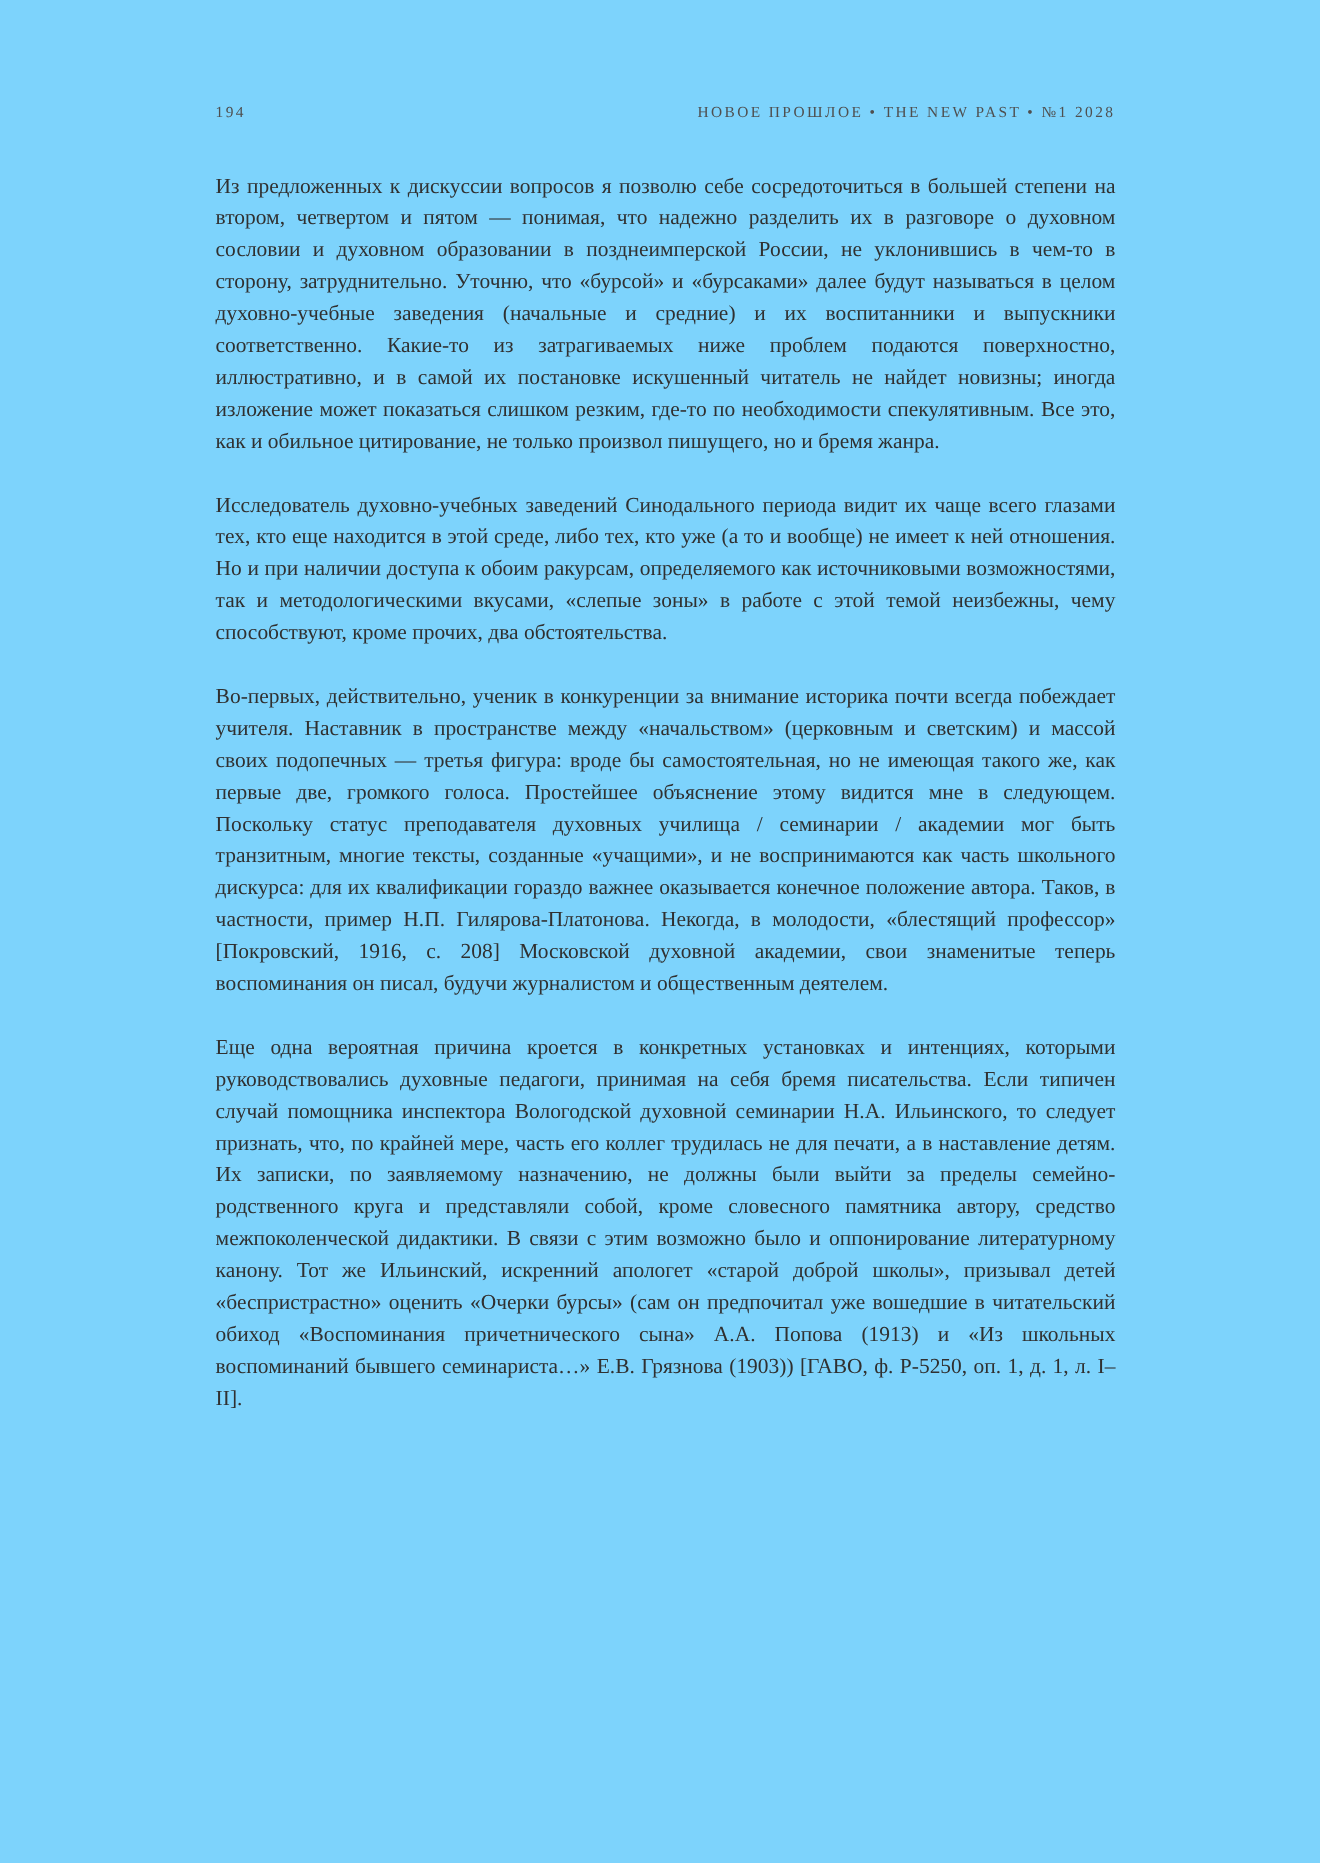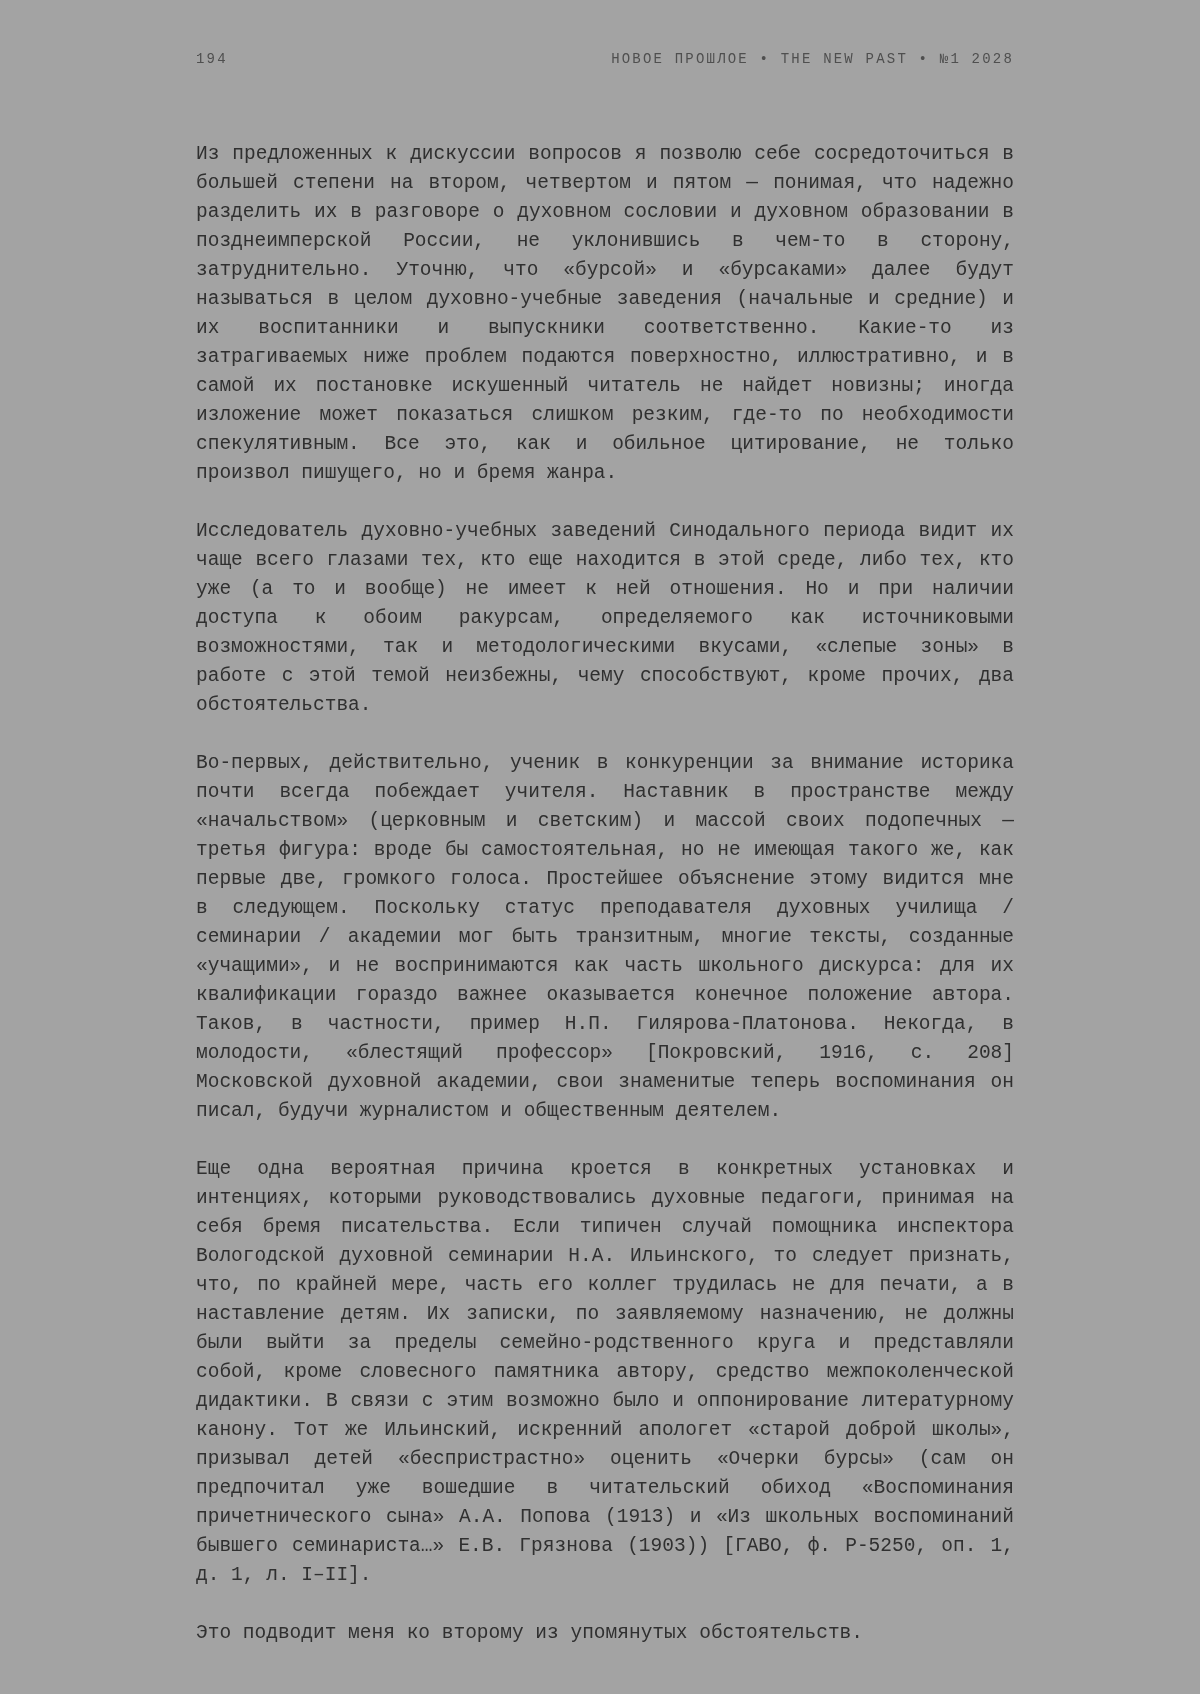--- a/index.html
+++ b/index.html
@@ -5,45 +5,45 @@
   html, body {
     margin: 0;
     padding: 0;
     background: #ffffff;
   }
   .page {
     position: relative;
     width: 1200px;
     height: 1694px;
     margin: 0 auto;
-    background: #a3a3a3;
+    background: #7dd3fc;
     box-sizing: border-box;
-    padding: 51px 186px 0 196px;
-    font-family: Liberation Mono, monospace;
+    padding: 95px 186px 0 196px;
+    font-family: Liberation Serif, serif;
     overflow: hidden;
   }
   .page-header {
     display: flex;
     justify-content: space-between;
     align-items: baseline;
     width: 818px;
     color: #4f4f4f;
     font-size: 14px;
     font-weight: 500;
     letter-spacing: 2.2px;
   }
   .page-number {
     color: #4f4f4f;
   }
   .running-title {
     text-align: right;
     white-space: nowrap;
   }
   .article-body {
-    margin-top: 73px;
+    margin-top: 44px;
     width: 818px;
     color: #303030;
     font-size: 19.5px;
     line-height: 29px;
     text-align: justify;
   }
   .article-body p.para {
     margin: 0 0 29px 0;
   }
   .article-body p.para:last-child {
@@ -57,15 +57,14 @@
   <div class="page-header">
     <span class="page-number">194</span>
     <span class="running-title">НОВОЕ ПРОШЛОЕ • THE NEW PAST • №1 2028</span>
   </div>
 
   <div class="article-body">
       <p class="para">Из предложенных к дискуссии вопросов я позволю себе сосредоточиться в большей степени на втором, четвертом и пятом — понимая, что надежно разделить их в разговоре о духовном сословии и духовном образовании в позднеимперской России, не уклонившись в чем-то в сторону, затруднительно. Уточню, что «бурсой» и «бурсаками» далее будут называться в целом духовно-учебные заведения (начальные и средние) и их воспитанники и выпускники соответственно. Какие-то из затрагиваемых ниже проблем подаются поверхностно, иллюстративно, и в самой их постановке искушенный читатель не найдет новизны; иногда изложение может показаться слишком резким, где-то по необходимости спекулятивным. Все это, как и обильное цитирование, не только произвол пишущего, но и бремя жанра.</p>
       <p class="para">Исследователь духовно-учебных заведений Синодального периода видит их чаще всего глазами тех, кто еще находится в этой среде, либо тех, кто уже (а то и вообще) не имеет к ней отношения. Но и при наличии доступа к обоим ракурсам, определяемого как источниковыми возможностями, так и методологическими вкусами, «слепые зоны» в работе с этой темой неизбежны, чему способствуют, кроме прочих, два обстоятельства.</p>
       <p class="para">Во-первых, действительно, ученик в конкуренции за внимание историка почти всегда побеждает учителя. Наставник в пространстве между «начальством» (церковным и светским) и массой своих подопечных — третья фигура: вроде бы самостоятельная, но не имеющая такого же, как первые две, громкого голоса. Простейшее объяснение этому видится мне в следующем. Поскольку статус преподавателя духовных училища / семинарии / академии мог быть транзитным, многие тексты, созданные «учащими», и не воспринимаются как часть школьного дискурса: для их квалификации гораздо важнее оказывается конечное положение автора. Таков, в частности, пример Н.П. Гилярова-Платонова. Некогда, в молодости, «блестящий профессор» [Покровский, 1916, с. 208] Московской духовной академии, свои знаменитые теперь воспоминания он писал, будучи журналистом и общественным деятелем.</p>
       <p class="para">Еще одна вероятная причина кроется в конкретных установках и интенциях, которыми руководствовались духовные педагоги, принимая на себя бремя писательства. Если типичен случай помощника инспектора Вологодской духовной семинарии Н.А. Ильинского, то следует признать, что, по крайней мере, часть его коллег трудилась не для печати, а в наставление детям. Их записки, по заявляемому назначению, не должны были выйти за пределы семейно-родственного круга и представляли собой, кроме словесного памятника автору, средство межпоколенческой дидактики. В связи с этим возможно было и оппонирование литературному канону. Тот же Ильинский, искренний апологет «старой доброй школы», призывал детей «беспристрастно» оценить «Очерки бурсы» (сам он предпочитал уже вошедшие в читательский обиход «Воспоминания причетнического сына» А.А. Попова (1913) и «Из школьных воспоминаний бывшего семинариста…» Е.В. Грязнова (1903)) [ГАВО, ф. Р-5250, оп. 1, д. 1, л. I–II].</p>
-      <p class="para">Это подводит меня ко второму из упомянутых обстоятельств.</p>
     </div>
 </div>
 
 </body></html>

